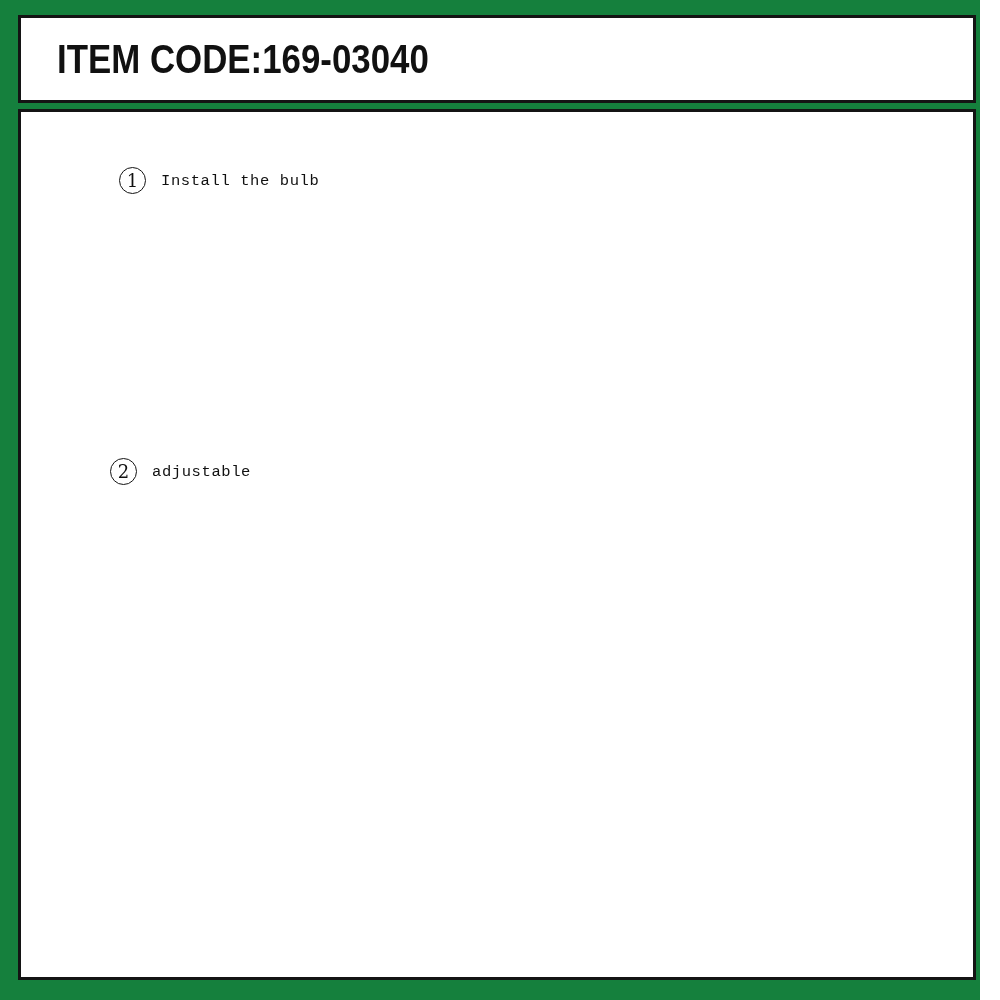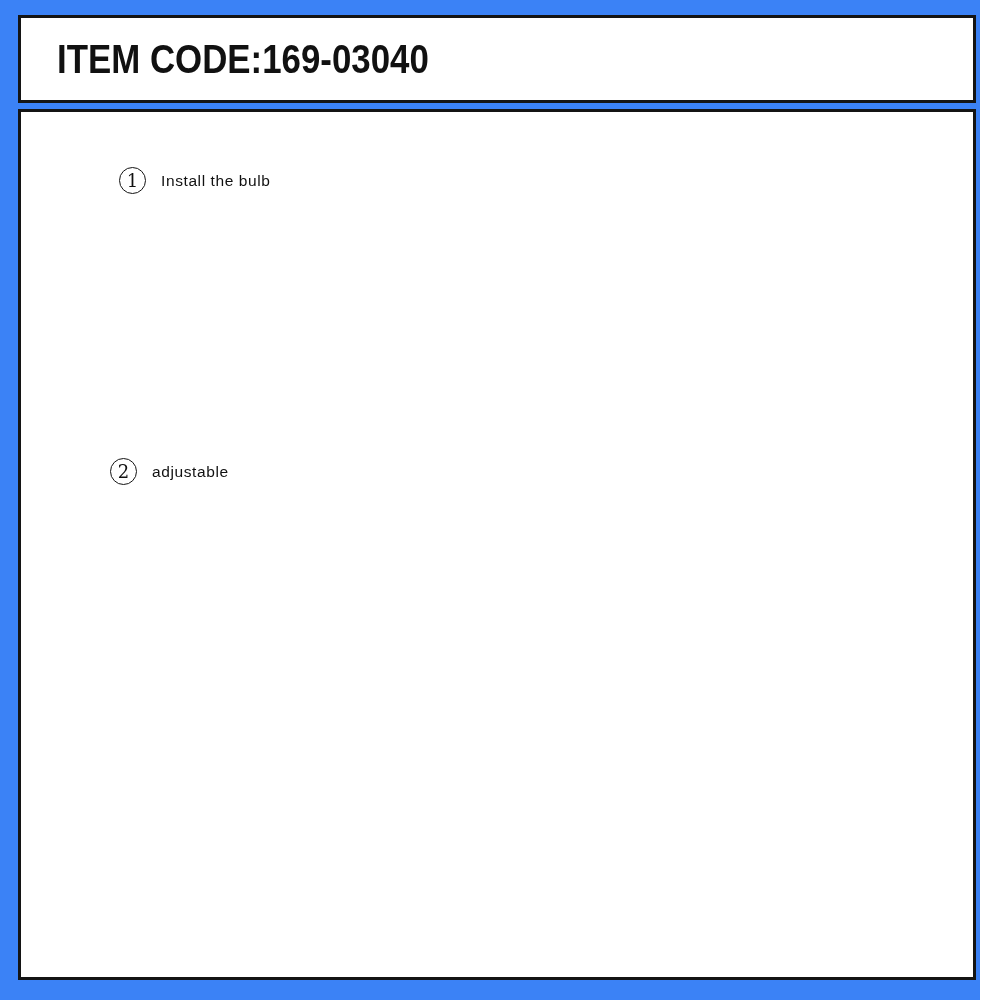--- a/index.html
+++ b/index.html
@@ -1,30 +1,30 @@
 <!DOCTYPE html>
 <html><head>
 <meta charset="utf-8">
 <style>
   html,body{margin:0;padding:0;background:#fff;}
-  .page{position:relative;width:980px;height:1000px;background:#3b82f6;overflow:hidden;
+  .page{position:relative;width:980px;height:1000px;background:#15803d;overflow:hidden;
         font-family:"Liberation Sans",sans-serif;color:#111;}
   .box{position:absolute;border:3px solid #141414;background:#fff;box-sizing:border-box;}
   .header-box{left:18px;top:15px;width:958px;height:88px;display:flex;align-items:center;padding-left:36px;}
   .main-box{left:18px;top:109px;width:958px;height:871px;}
   .item-code{font-family:"Liberation Sans",sans-serif;font-weight:bold;font-size:41px;
              letter-spacing:0px;transform:scaleX(0.85);transform-origin:left center;white-space:nowrap;}
   svg.art{position:absolute;left:0;top:0;width:1000px;height:1000px;}
   .step{position:absolute;display:flex;align-items:center;gap:15px;}
   .step-1{left:119px;top:167px;}
   .step-2{left:110px;top:458px;}
   .step-num{width:27px;height:27px;border:1.7px solid #141414;border-radius:50%;
             display:flex;align-items:center;justify-content:center;
             font-family:"DejaVu Serif",serif;font-size:18px;line-height:1;box-sizing:border-box;}
-  .step-label{font-family:Liberation Sans, sans-serif;font-size:15.5px;letter-spacing:0.6px;}
+  .step-label{font-family:Liberation Mono, monospace;font-size:15.5px;letter-spacing:0.6px;}
   .dimtext{font-family:"DejaVu Serif",serif;font-size:20px;fill:#141414;}
   .rottext{font-family:"Liberation Mono",monospace;font-size:15px;fill:#222;}
   .ln{stroke:#1d1d1d;stroke-width:1.3;fill:none;}
   .lnw{stroke:#1d1d1d;stroke-width:1.3;fill:#fff;}
   .blk{fill:#141414;stroke:none;}
   .dash{stroke:#4a4a4a;stroke-width:1.4;fill:none;stroke-dasharray:5 3.5;}
   .dhead{fill:#fff;stroke:#4a4a4a;stroke-width:1.2;}
   .dim{stroke:#2a2a2a;stroke-width:1.1;fill:none;}
 </style>
 </head>

